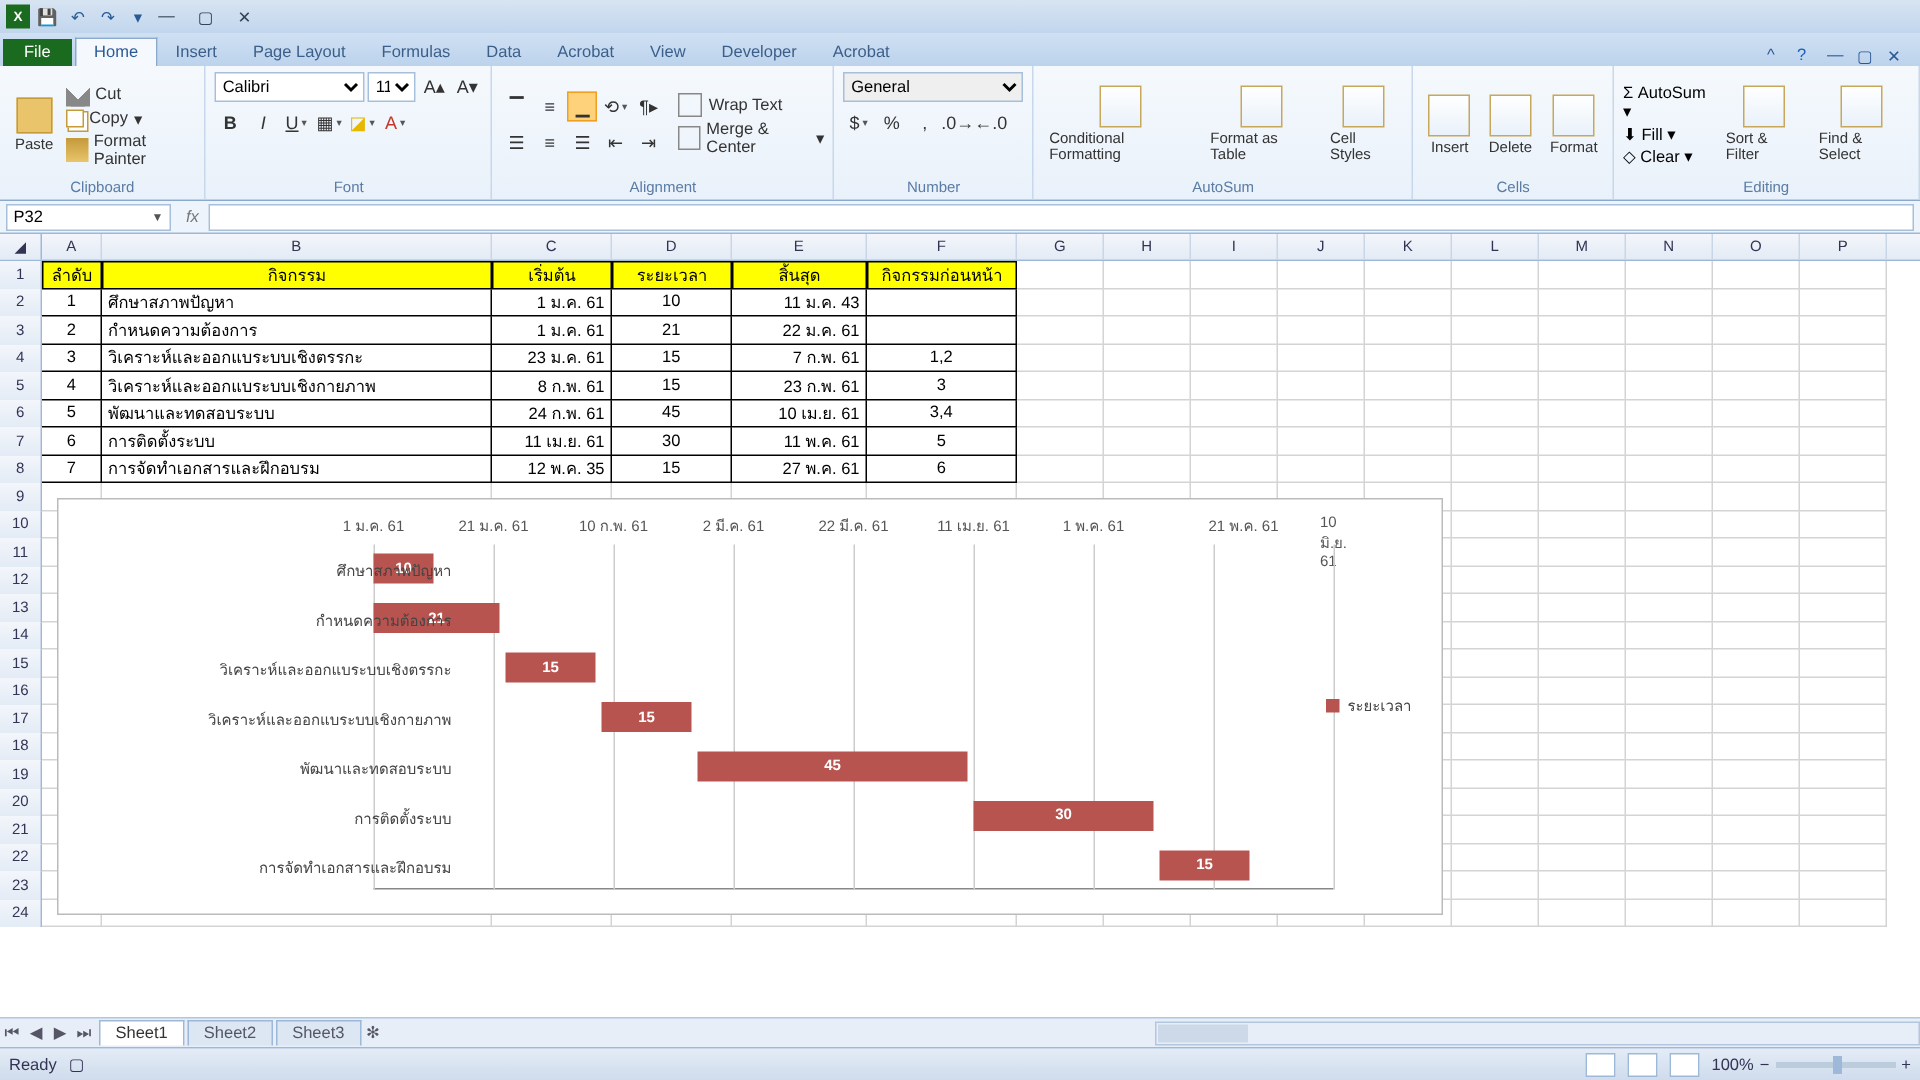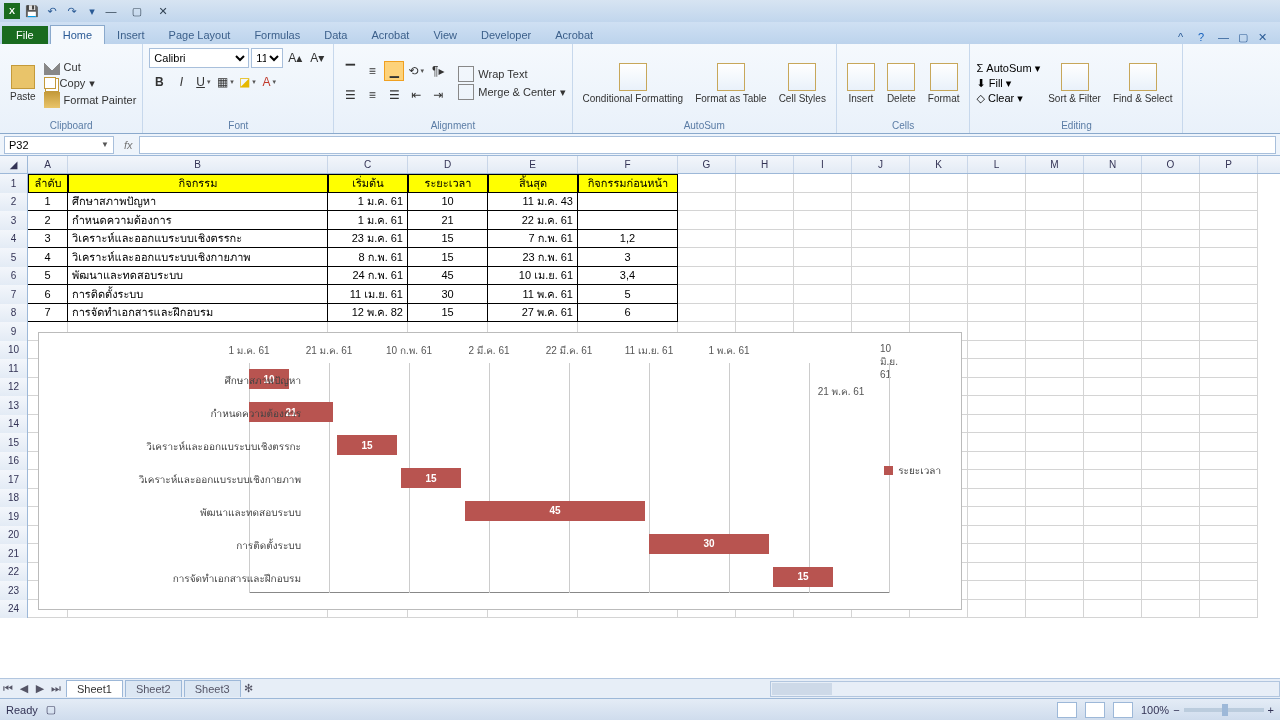--- a/index.html
+++ b/index.html
@@ -212,20 +212,33 @@
         <div>
             <span class="ico16" style="border:1px solid #888;"></span>
             <span>Wrap Text</span>
           </div>
         <div><span class="ico16" style="border:1px solid #888;"></span><span>Merge &amp; Center</span> ▾</div>
       </div>
     </div>
     <div class="glabel">Alignment</div>
   </div>
 
+  <div class="rgroup numfmt">
+    <div class="gbody" style="flex-direction:column;gap:4px;align-items:flex-start;">
+      <select><option>General</option></select>
+      <div class="btnrow">
+        <span class="tb dd">$</span>
+        <span class="tb">%</span>
+        <span class="tb">,</span>
+        <span class="tb">.0→</span>
+        <span class="tb">←.0</span>
+      </div>
+    </div>
+    <div class="glabel">Number</div>
+  </div>
 
   <div class="rgroup">
     <div class="gbody">
       <div class="vbtn">
           <div class="vico"></div>
           <span>Conditional Formatting</span>
         </div>
       <div class="vbtn">
           <div class="vico"></div>
           <span>Format as Table</span>
@@ -436,21 +449,21 @@
         <div class="cell " style="width: 58px;"></div>
         <div class="cell " style="width: 58px;"></div>
         <div class="cell " style="width: 58px;"></div>
         <div class="cell " style="width: 58px;"></div>
         <div class="cell " style="width: 58px;"></div>
       </div>
       <div class="row data-row">
         <div class="rowhead">8</div>
         <div class="cell tblcell center wA" style="width: 40px;">7</div>
         <div class="cell tblcell wB" style="width: 260px;">การจัดทำเอกสารและฝึกอบรม</div>
-        <div class="cell tblcell right wC" style="width: 80px;">12 พ.ค. 82</div>
+        <div class="cell tblcell right wC" style="width: 80px;">12 พ.ค. 35</div>
         <div class="cell tblcell center wD" style="width: 80px;">15</div>
         <div class="cell tblcell right wE" style="width: 90px;">27 พ.ค. 61</div>
         <div class="cell tblcell center wF" style="width: 100px;">6</div>
         <div class="cell " style="width: 58px;"></div>
         <div class="cell " style="width: 58px;"></div>
         <div class="cell " style="width: 58px;"></div>
         <div class="cell " style="width: 58px;"></div>
         <div class="cell " style="width: 58px;"></div>
         <div class="cell " style="width: 58px;"></div>
         <div class="cell " style="width: 58px;"></div>
@@ -766,21 +779,21 @@
 
   <div class="chart">
     <div class="xaxis" id="xaxis">
         <span style="left: 0px;">1 ม.ค. 61</span>
         <span style="left: 80px;">21 ม.ค. 61</span>
         <span style="left: 160px;">10 ก.พ. 61</span>
         <span style="left: 240px;">2 มี.ค. 61</span>
         <span style="left: 320px;">22 มี.ค. 61</span>
         <span style="left: 400px;">11 เม.ย. 61</span>
         <span style="left: 480px;">1 พ.ค. 61</span>
-        <span style="left: 592px; margin-top: 41px;">21 พ.ค. 61</span>
+        <span style="left: 580px;">21 พ.ค. 61</span>
         <span style="left: 640px;">10 มิ.ย. 61</span>
       </div>
     <div class="chart-plot" id="plot">
       <div class="baseline"></div>
     <div class="gridv" style="left: 0px;"></div>
         <div class="gridv" style="left: 80px;"></div>
         <div class="gridv" style="left: 160px;"></div>
         <div class="gridv" style="left: 240px;"></div>
         <div class="gridv" style="left: 320px;"></div>
         <div class="gridv" style="left: 400px;"></div>

